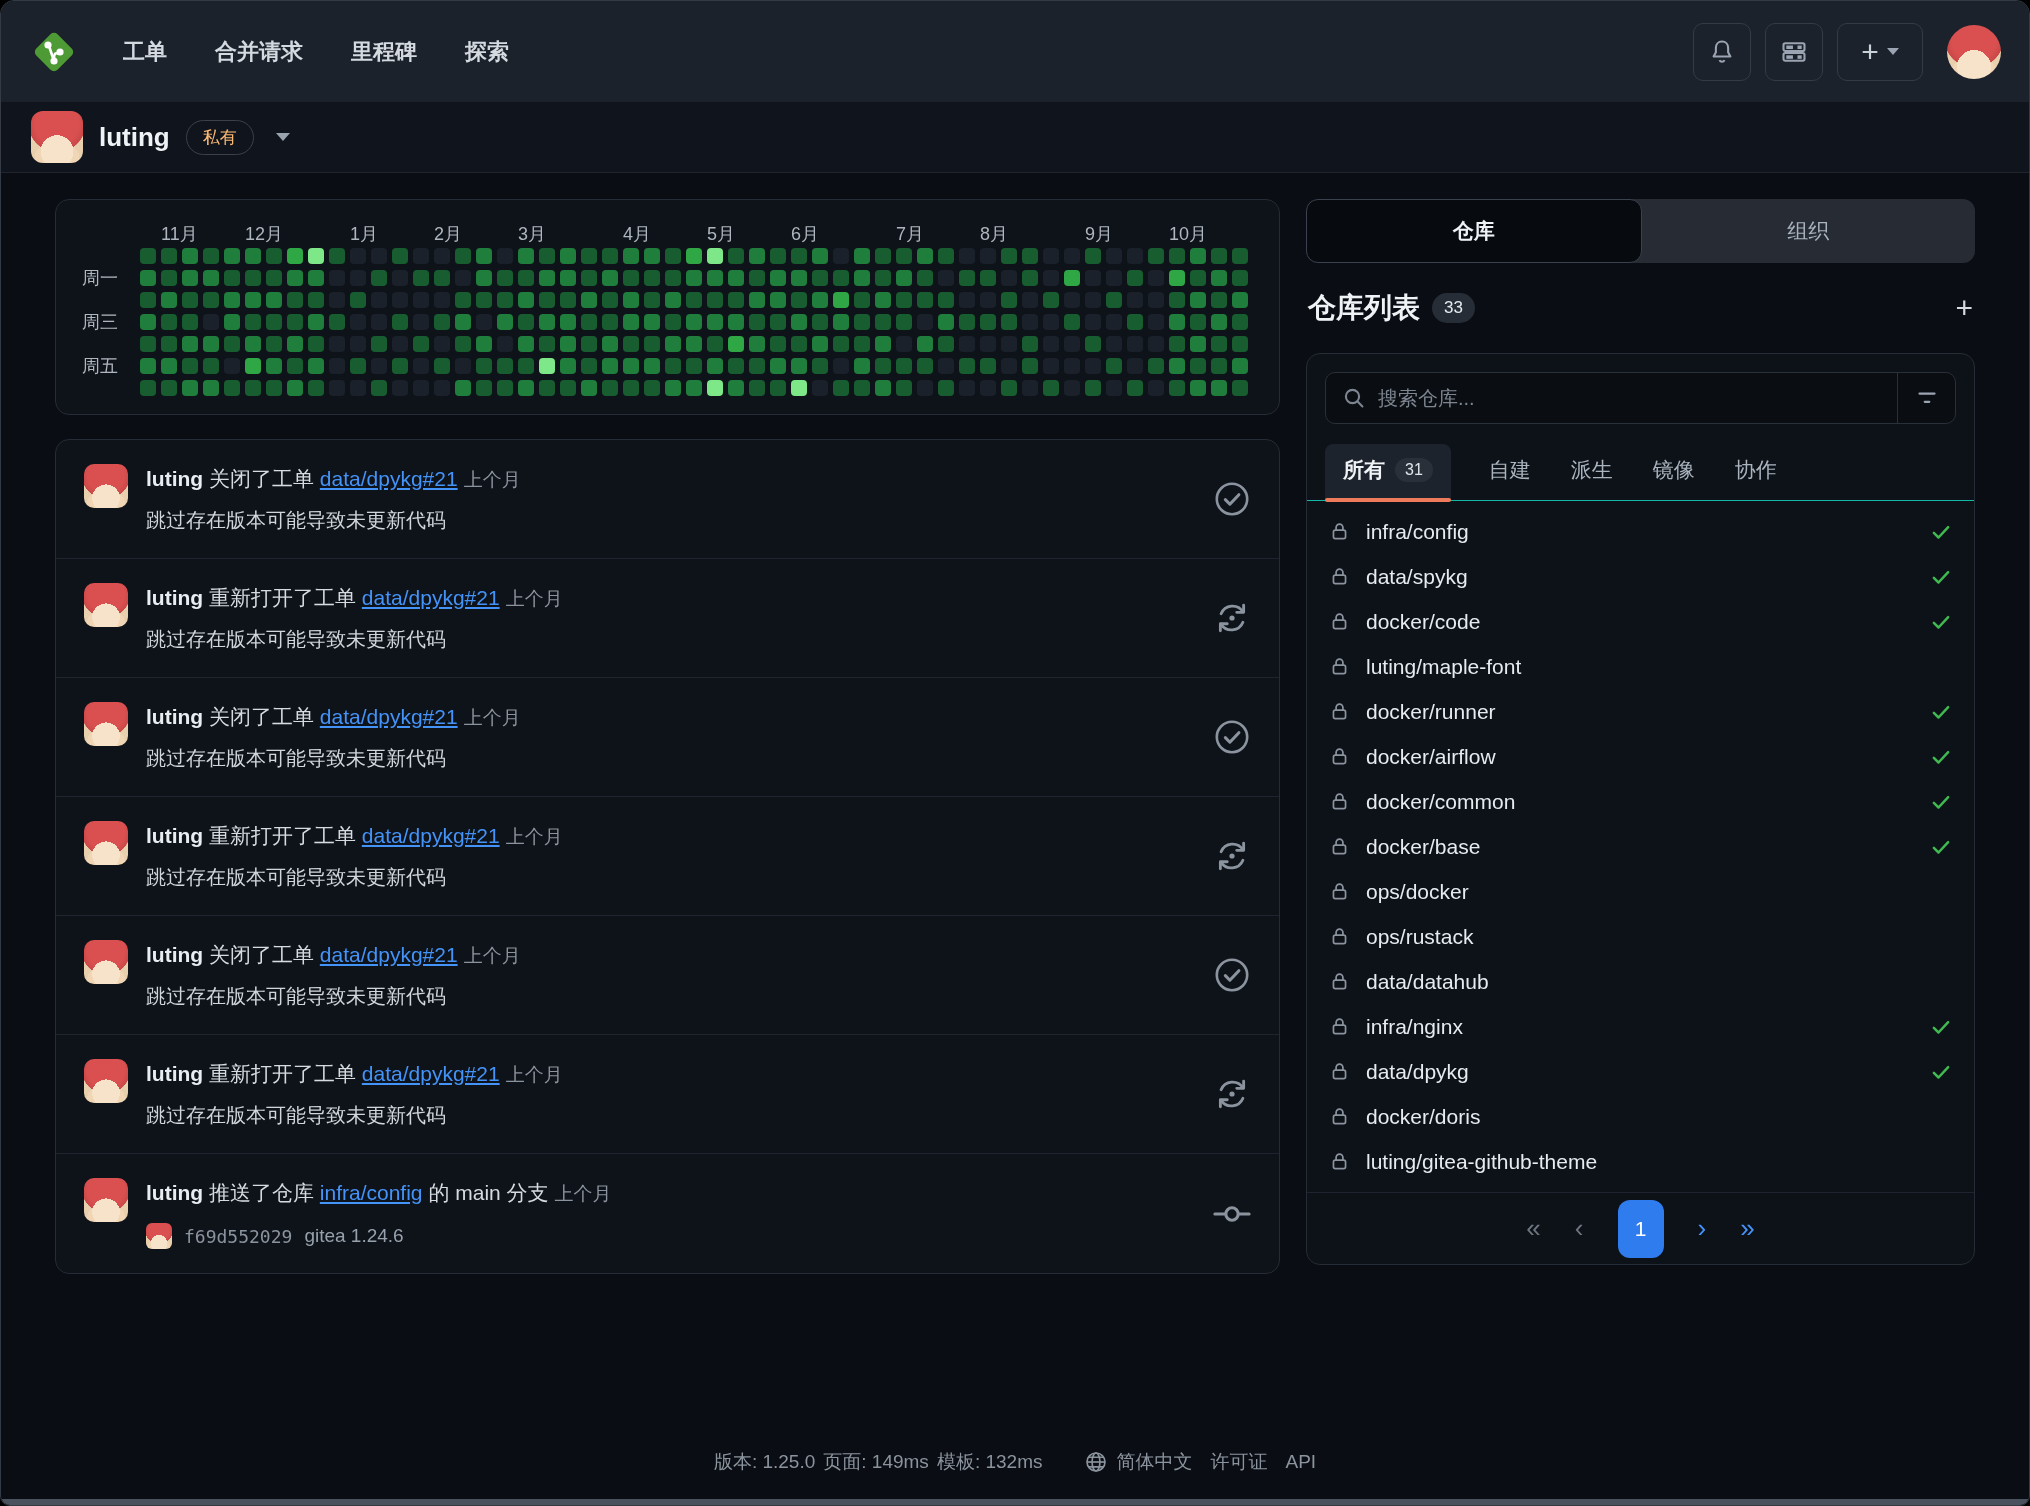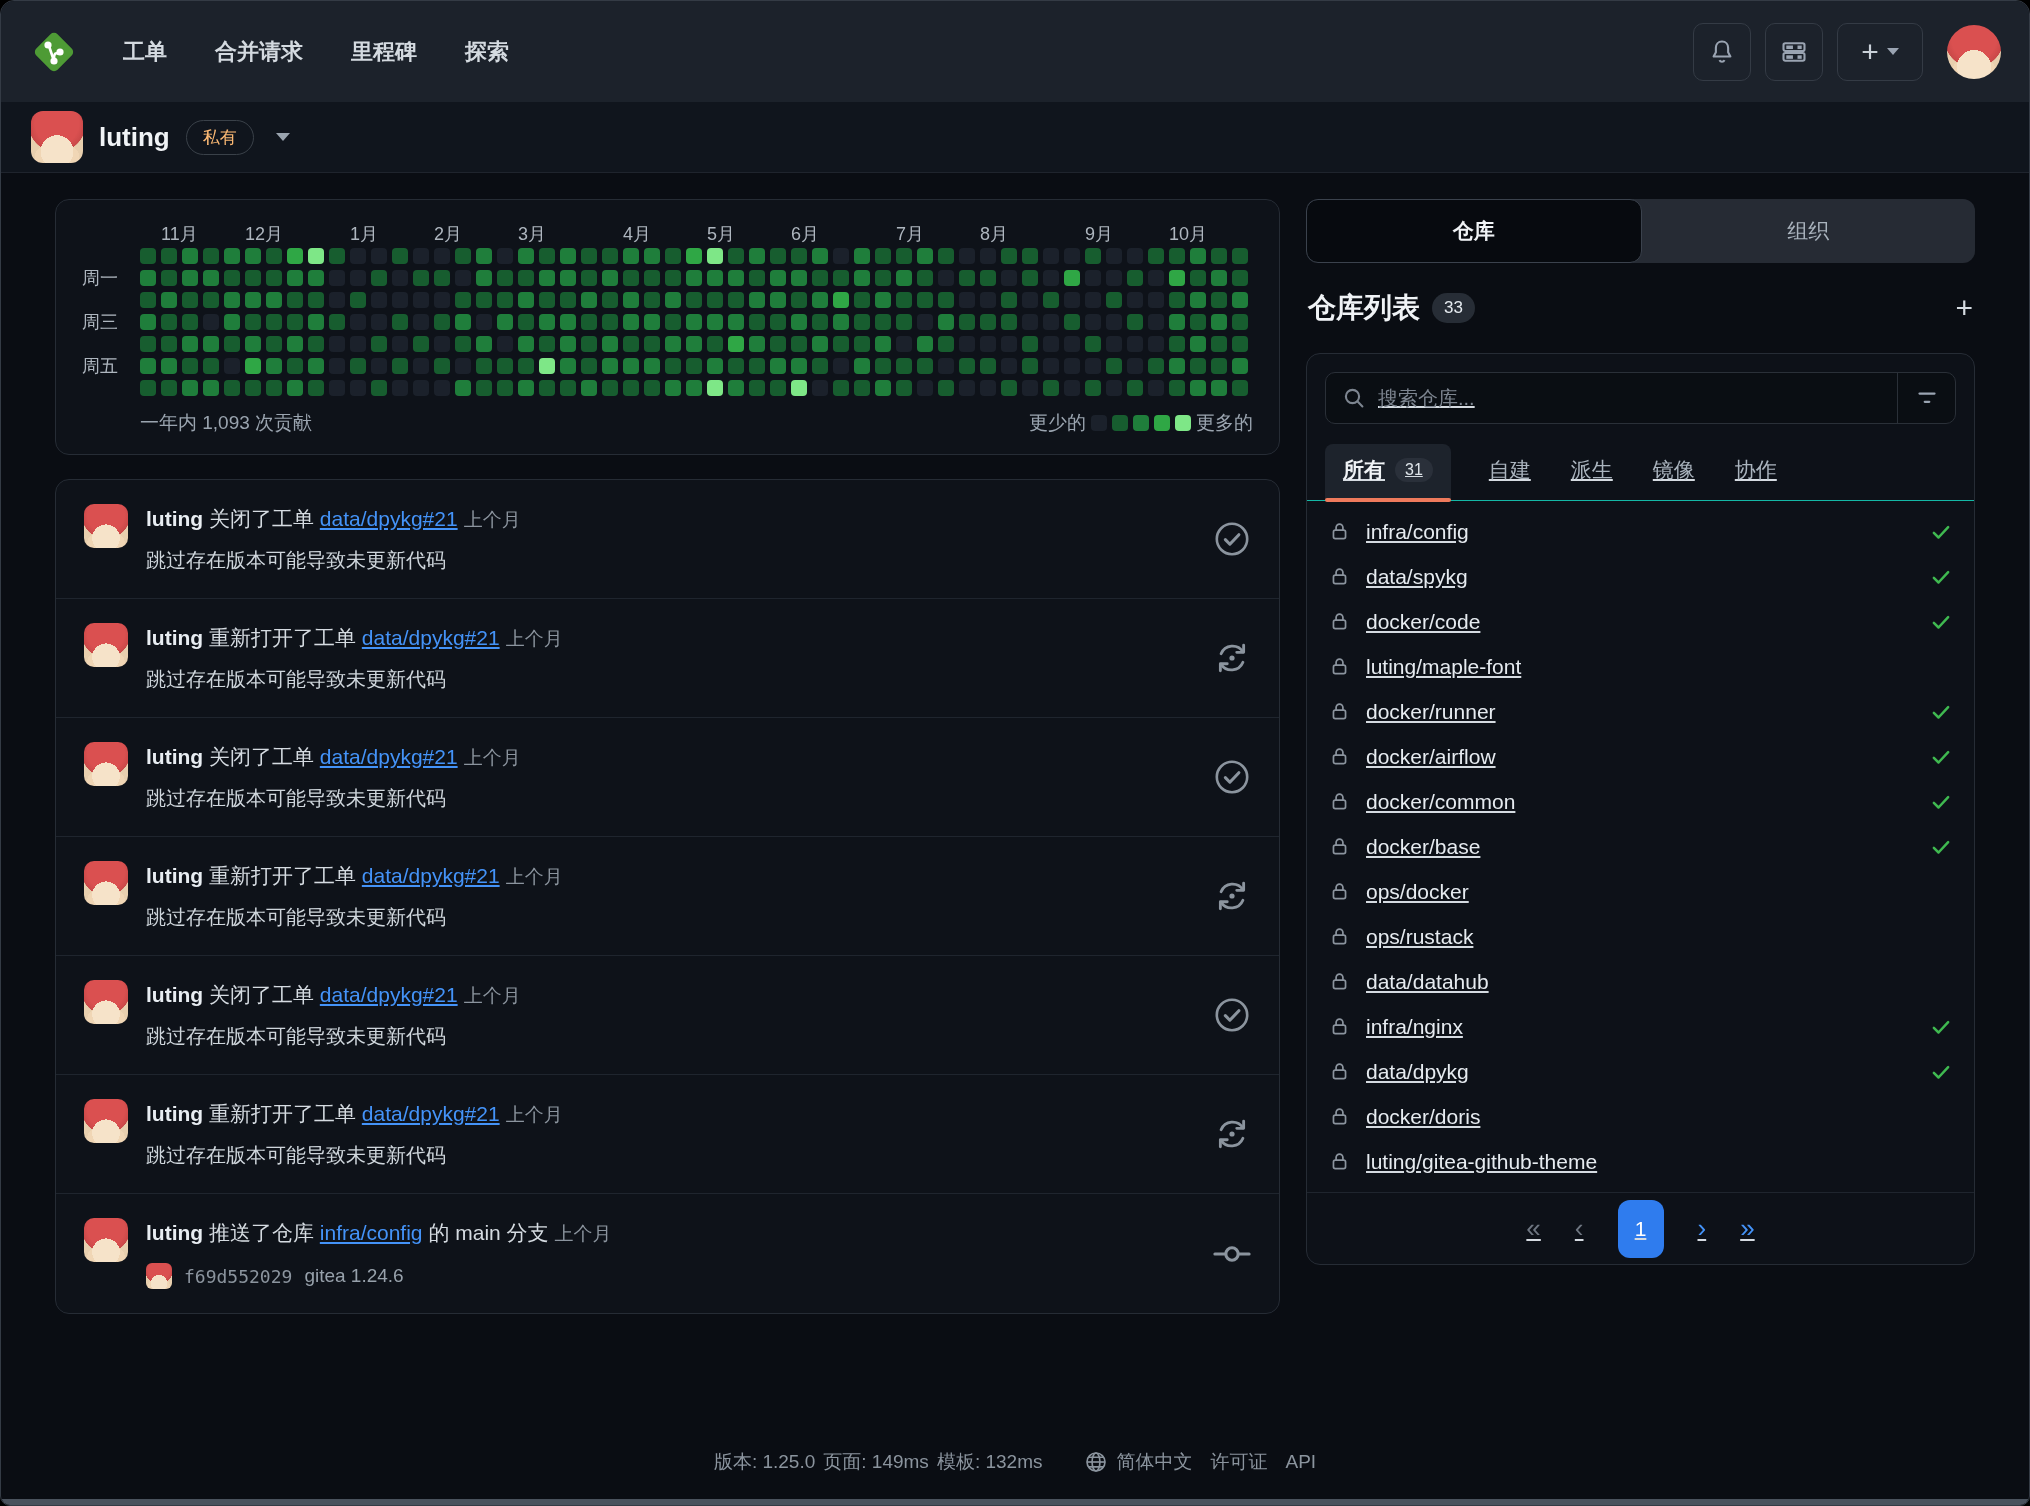--- a/index.html
+++ b/index.html
@@ -111,21 +111,21 @@
     background:#070a0f; border:1px solid #3b424d; border-radius:12px;
     font-weight:bold; color:#f0f3f6;
   }
   .panel-head { display:flex; align-items:center; margin:0 2px 26px 2px; }
   .panel-title { font-size:28px; font-weight:bold; color:#f0f3f6; }
   .count-badge {
     margin-left:12px; background:#272d36; color:#e6ebf0; font-size:17px;
     border-radius:999px; padding:5px 12px;
   }
   .plus-btn { margin-left:auto; font-size:30px; color:#d5dbe1; cursor:pointer; line-height:1; }
-  .repo-card { background:#0d1118; overflow:hidden;text-decoration:underline; }
+  .repo-card { background:#0d1118; overflow:hidden; }
   .search-wrap { padding:18px 18px 0 18px; }
   .search-box {
     display:flex; align-items:stretch; border:1px solid #2a3038; border-radius:10px;
     background:#0a0e13; height:52px; overflow:hidden;
   }
   .search-field { flex:1; display:flex; align-items:center; gap:12px; padding:0 16px; }
   .search-field input {
     flex:1; background:transparent; border:none; outline:none;
     font-size:20px; color:#d5dbe1; font-family:"Liberation Sans", sans-serif;
   }
@@ -624,34 +624,20 @@
               <span class="hm-cell" style="background: rgb(31, 126, 59);"></span>
               <span class="hm-cell" style="background: rgb(23, 93, 47);"></span>
               <span class="hm-cell" style="background: rgb(23, 93, 47);"></span>
               <span class="hm-cell" style="background: rgb(31, 126, 59);"></span>
               <span class="hm-cell" style="background: rgb(23, 93, 47);"></span>
               <span class="hm-cell" style="background: rgb(23, 93, 47);"></span>
               <span class="hm-cell" style="background: rgb(31, 126, 59);"></span>
               <span class="hm-cell" style="background: rgb(23, 93, 47);"></span>
             </div>
         </div>
-        <div class="hm-footer">
-          <span class="hm-total">一年内 1,093 次贡献</span>
-          <div class="hm-legend">
-            <span class="lg-label">更少的</span>
-            <span id="legend-cells" style="display:flex;gap:5px;">
-                <span class="lg-cell" style="background: rgb(27, 33, 43);"></span>
-                <span class="lg-cell" style="background: rgb(23, 93, 47);"></span>
-                <span class="lg-cell" style="background: rgb(31, 126, 59);"></span>
-                <span class="lg-cell" style="background: rgb(47, 167, 69);"></span>
-                <span class="lg-cell" style="background: rgb(126, 231, 135);"></span>
-              </span>
-            <span class="lg-label">更多的</span>
-          </div>
-        </div>
       </div>
 
       <div class="card feed-card" id="feed">
           <div class="feed-item">
             <div class="avatar feed-avatar"></div>
             <div class="feed-main">
               <div class="feed-title"><span class="usr">luting</span><span> 关闭了工单 </span><a>data/dpykg#21</a><span class="time">上个月</span></div>
               <div class="feed-comment">跳过存在版本可能导致未更新代码</div>
             </div>
             <div class="feed-icon">

